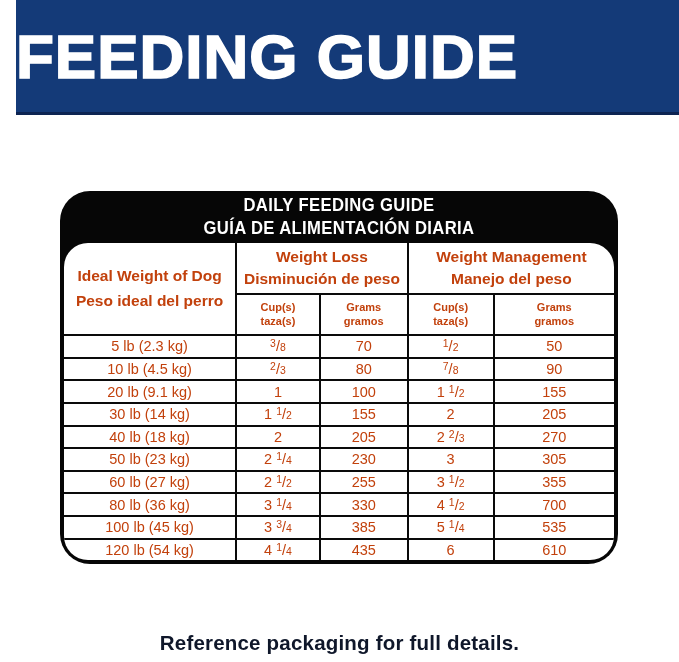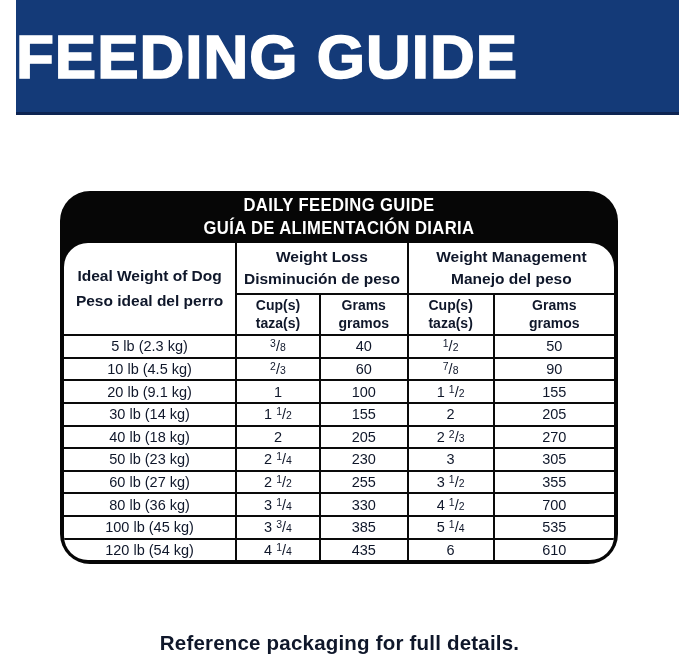--- a/index.html
+++ b/index.html
@@ -21,28 +21,28 @@
   .guide-title { height:52px; display:flex; flex-direction:column;
                  align-items:center; justify-content:center; text-align:center;
                  color:#ffffff; font-weight:bold; font-size:17.5px;
                  line-height:1.32; letter-spacing:0.4px;
                  transform:scaleX(0.95); }
   .grid-wrap { position:absolute; top:52px; left:4px; right:4px; bottom:4px;
                background:#ffffff; border-radius:24px; overflow:hidden; }
 
   table { width:100%; height:100%; border-collapse:collapse; table-layout:fixed; }
   th, td { border:2px solid #0a0a0a; text-align:center; vertical-align:middle;
-           padding:0; color:#0f172a; }
+           padding:0; color:#c2410c; }
   tr > *:first-child { border-left:none; }
   tr > *:last-child  { border-right:none; }
   thead tr:first-child > * { border-top:none; }
   tbody tr:last-child > * { border-bottom:none;margin-top:40px; }
 
   thead th.group  { height:51px; font-size:15.5px; font-weight:bold; line-height:1.4; }
-  thead th.sub    { height:41px; font-size:14px; font-weight:bold; line-height:1.25; }
+  thead th.sub    { height:41px; font-size:11px; font-weight:bold; line-height:1.25; }
   th.weightcol    { font-size:15.5px; font-weight:bold; line-height:1.55; }
   tbody td        { font-size:14.5px; font-weight:normal; }
 
   .fr-n { font-size:72%; vertical-align:0.38em; }
   .fr-d { font-size:72%; vertical-align:0; }
 
   
   .footer-note { position:absolute; top:631px; left:0; width:679px;
                  text-align:center; font-size:20.5px; font-weight:bold;
                  color:#0f172a; letter-spacing:0.2px; }
@@ -99,28 +99,28 @@
           <th class="sub">
             <div>Grams</div>
             <div>gramos</div>
           </th>
         </tr>
       </thead>
       <tbody>
           <tr>
             <td>5 lb (2.3 kg)</td>
             <td><span class="fr-n">3</span>/<span class="fr-d">8</span></td>
-            <td>40</td>
+            <td>70</td>
             <td><span class="fr-n">1</span>/<span class="fr-d">2</span></td>
             <td>50</td>
           </tr>
           <tr>
             <td>10 lb (4.5 kg)</td>
             <td><span class="fr-n">2</span>/<span class="fr-d">3</span></td>
-            <td>60</td>
+            <td>80</td>
             <td><span class="fr-n">7</span>/<span class="fr-d">8</span></td>
             <td>90</td>
           </tr>
           <tr>
             <td>20 lb (9.1 kg)</td>
             <td>1</td>
             <td>100</td>
             <td>1 <span class="fr-n">1</span>/<span class="fr-d">2</span></td>
             <td>155</td>
           </tr>

